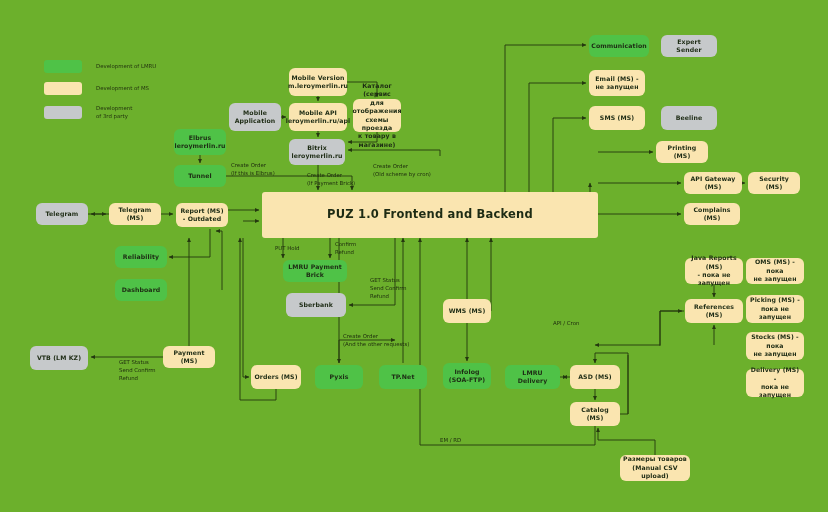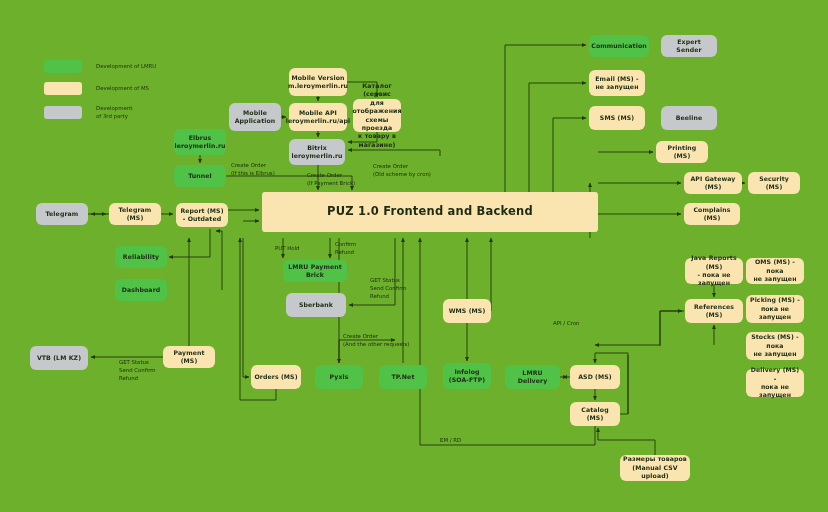--- a/index.html
+++ b/index.html
@@ -159,21 +159,21 @@
 к товару в магазине)</div>
       <div class="node lmru" style="left: 174px; top: 129px; width: 52px; height: 26px;">Elbrus
 leroymerlin.ru</div>
       <div class="node third" style="left: 289px; top: 139px; width: 56px; height: 26px;">Bitrix
 leroymerlin.ru</div>
       <div class="node lmru" style="left: 174px; top: 165px; width: 52px; height: 22px;">Tunnel</div>
       <div class="node third" style="left: 36px; top: 203px; width: 52px; height: 22px;">Telegram</div>
       <div class="node ms" style="left: 109px; top: 203px; width: 52px; height: 22px;">Telegram (MS)</div>
       <div class="node ms" style="left: 176px; top: 203px; width: 52px; height: 24px;">Report (MS)
 - Outdated</div>
-      <div class="node ms big" style="left: 262px; top: 192px; width: 336px; height: 40px;">PUZ 1.0 Frontend and Backend</div>
+      <div class="node ms big" style="left: 262px; top: 192px; width: 336px; height: 46px;">PUZ 1.0 Frontend and Backend</div>
       <div class="node lmru" style="left: 115px; top: 246px; width: 52px; height: 22px;">Reliability</div>
       <div class="node lmru" style="left: 115px; top: 279px; width: 52px; height: 22px;">Dashboard</div>
       <div class="node lmru" style="left: 283px; top: 260px; width: 64px; height: 22px;">LMRU Payment Brick</div>
       <div class="node third" style="left: 286px; top: 293px; width: 60px; height: 24px;">Sberbank</div>
       <div class="node ms" style="left: 443px; top: 299px; width: 48px; height: 24px;">WMS (MS)</div>
       <div class="node third" style="left: 30px; top: 346px; width: 58px; height: 24px;">VTB (LM KZ)</div>
       <div class="node ms" style="left: 163px; top: 346px; width: 52px; height: 22px;">Payment (MS)</div>
       <div class="node ms" style="left: 251px; top: 365px; width: 50px; height: 24px;">Orders (MS)</div>
       <div class="node lmru" style="left: 315px; top: 365px; width: 48px; height: 24px;">Pyxis</div>
       <div class="node lmru" style="left: 379px; top: 365px; width: 48px; height: 24px;">TP.Net</div>

